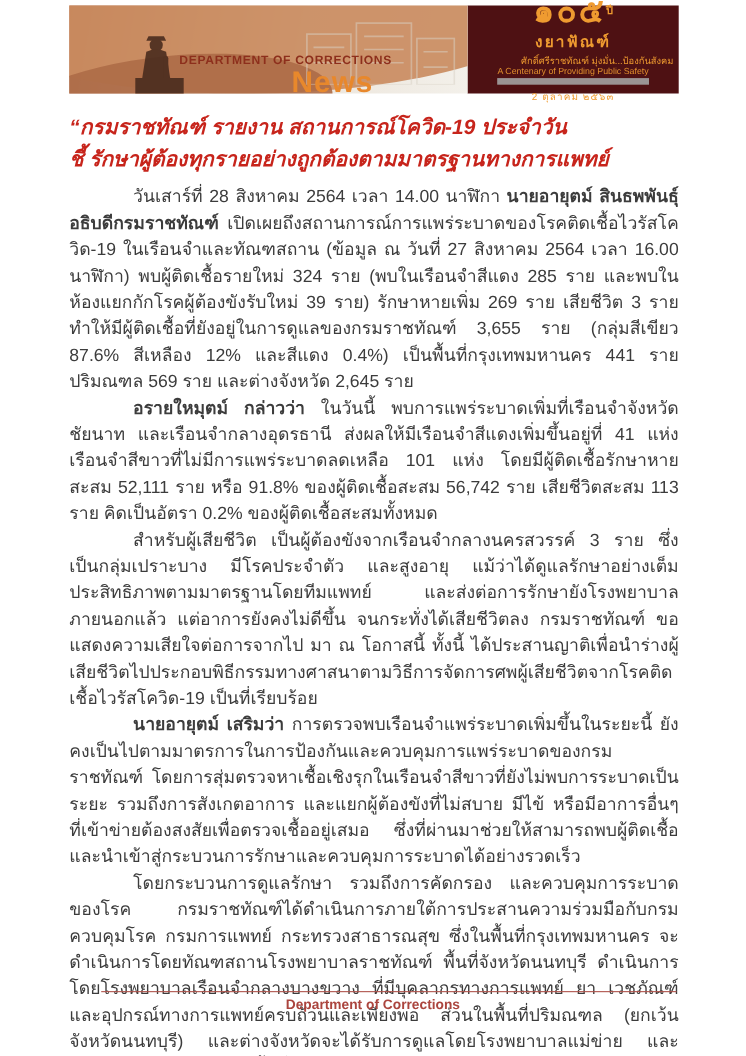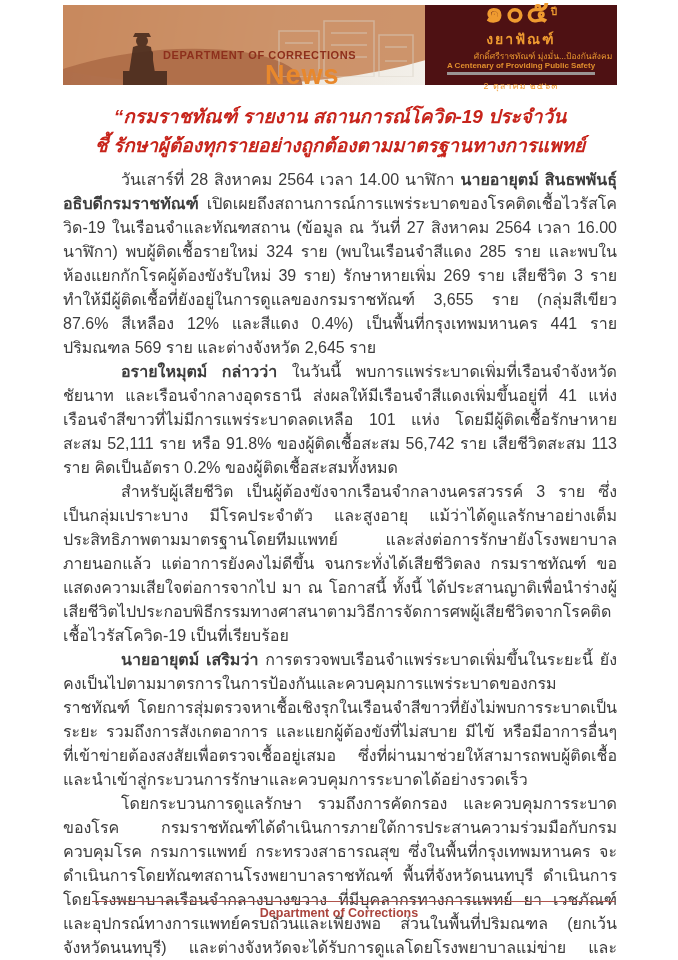--- a/index.html
+++ b/index.html
@@ -25,27 +25,27 @@
   .news-label{position:absolute;left:186px;bottom:-6px;
     color:#e8882c;font-weight:bold;font-size:27px;letter-spacing:1px;margin-left:16px;}
   .banner-right{width:192px;background:#4e1113;color:#ef9b30;text-align:center;
     display:flex;flex-direction:column;justify-content:center;align-items:center;
     padding:2px 4px;box-sizing:border-box;}
   .anniv-number-row{line-height:30px;font-weight:bold;}
   .anniv-number{font-size:30px;letter-spacing:2px;}
   .anniv-unit{font-size:10px;vertical-align:top;}
   .anniv-org{font-size:14px;font-weight:bold;letter-spacing:2px;line-height:15px;}
   .anniv-motto-th{font-size:8.5px;margin-top:4px;line-height:10px;white-space:nowrap;margin-left:44px;}
-  .anniv-motto-en{font-size:8px;line-height:10px;border-bottom:3px solid #a3a3a3;
-    padding-bottom:1px;white-space:nowrap;opacity:.9;font-weight:bold;}
+  .anniv-motto-en{font-size:8px;line-height:10px;border-bottom:6px solid #a3a3a3;
+    padding-bottom:1px;white-space:nowrap;opacity:.9;}
   .anniv-date{font-size:9px;margin-top:4px;letter-spacing:1px;}
 
   
   .content{position:absolute;top:98px;left:63px;width:554px;}
-  .headline{color:#c7241b;font-weight:bold;font-style:italic;text-align:center;
+  .headline{color:#c7241b;font-weight:bold;font-style:italic;text-align:left;
     font-size:19px;line-height:29px;margin:4px 0 0 0;}
 
   
   .body-text{margin-top:8px;color:#3c3c3c;font-size:16px;line-height:24px;
     text-align:justify;}
   .body-text p{margin:0;text-indent:58px;}
   .body-text .b{font-weight:bold;}
 
   
   .footer-line{position:absolute;top:901px;left:92px;width:523px;

